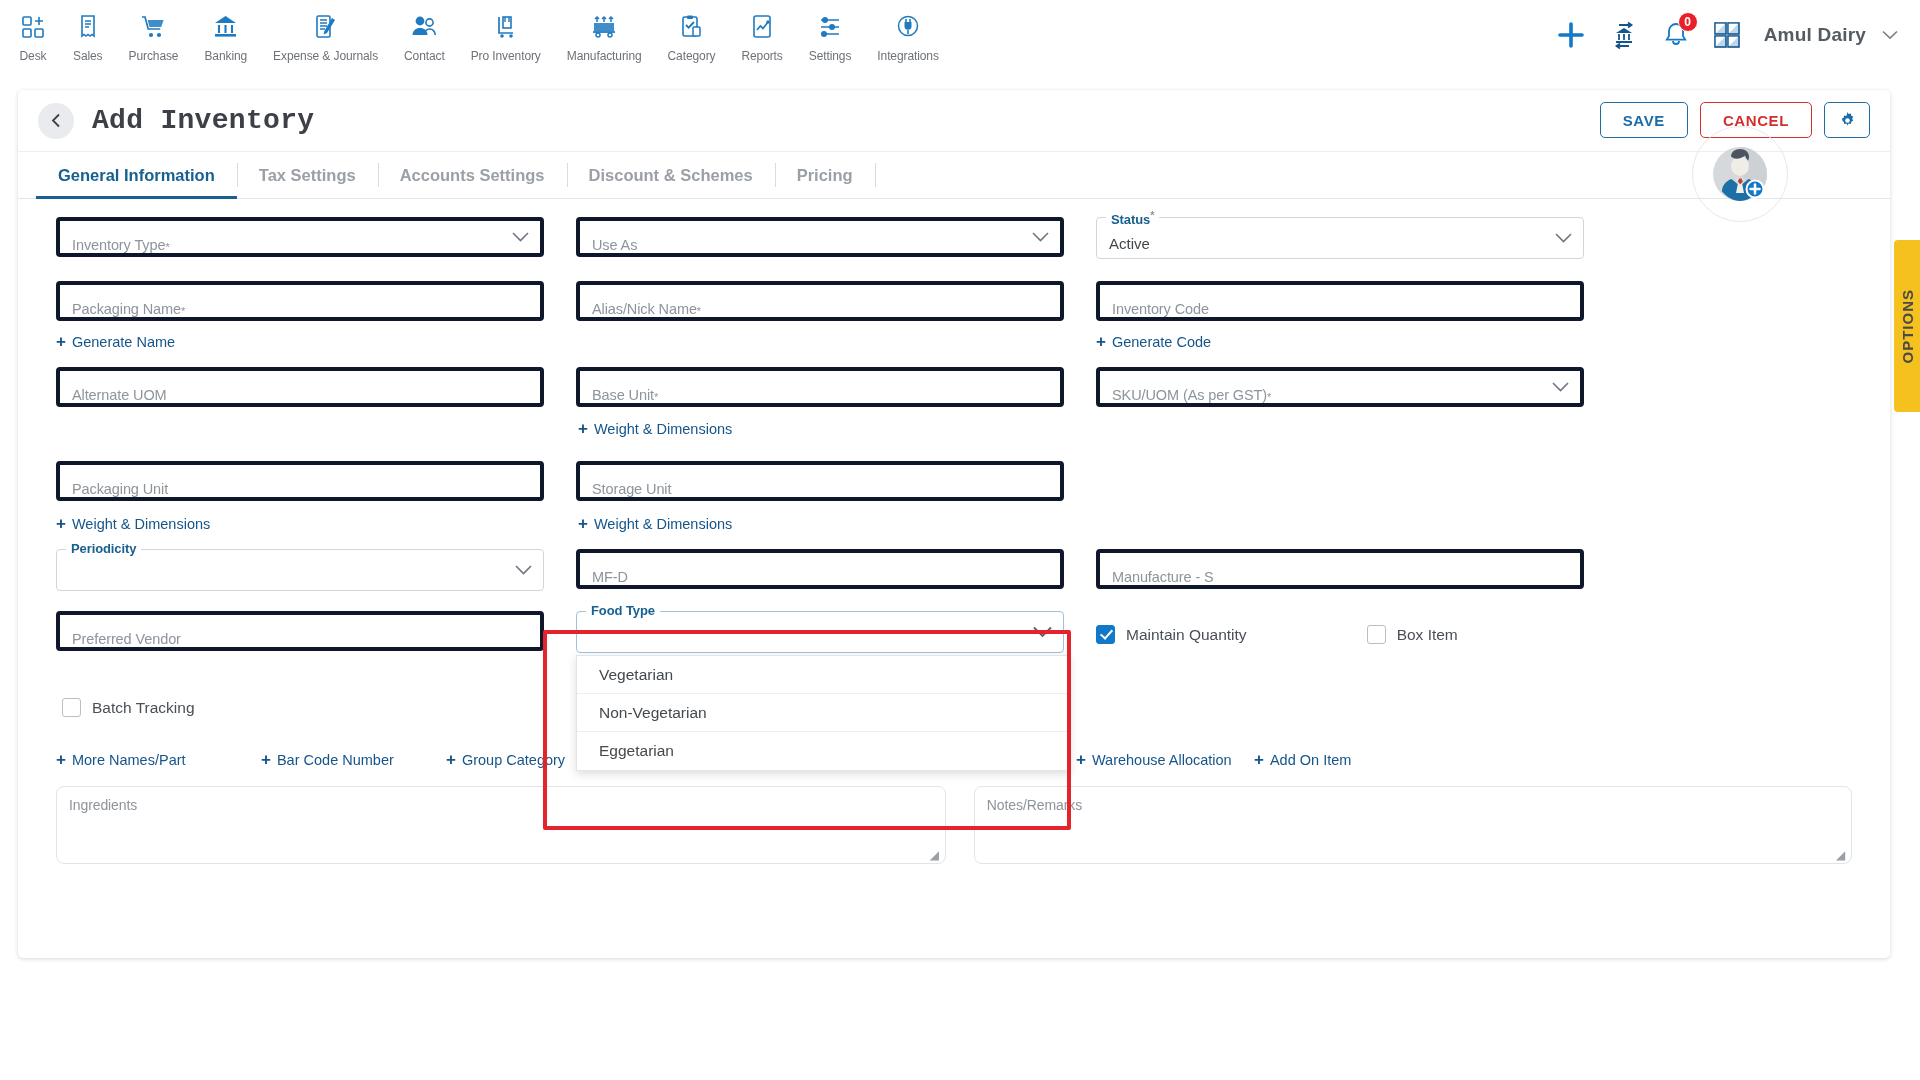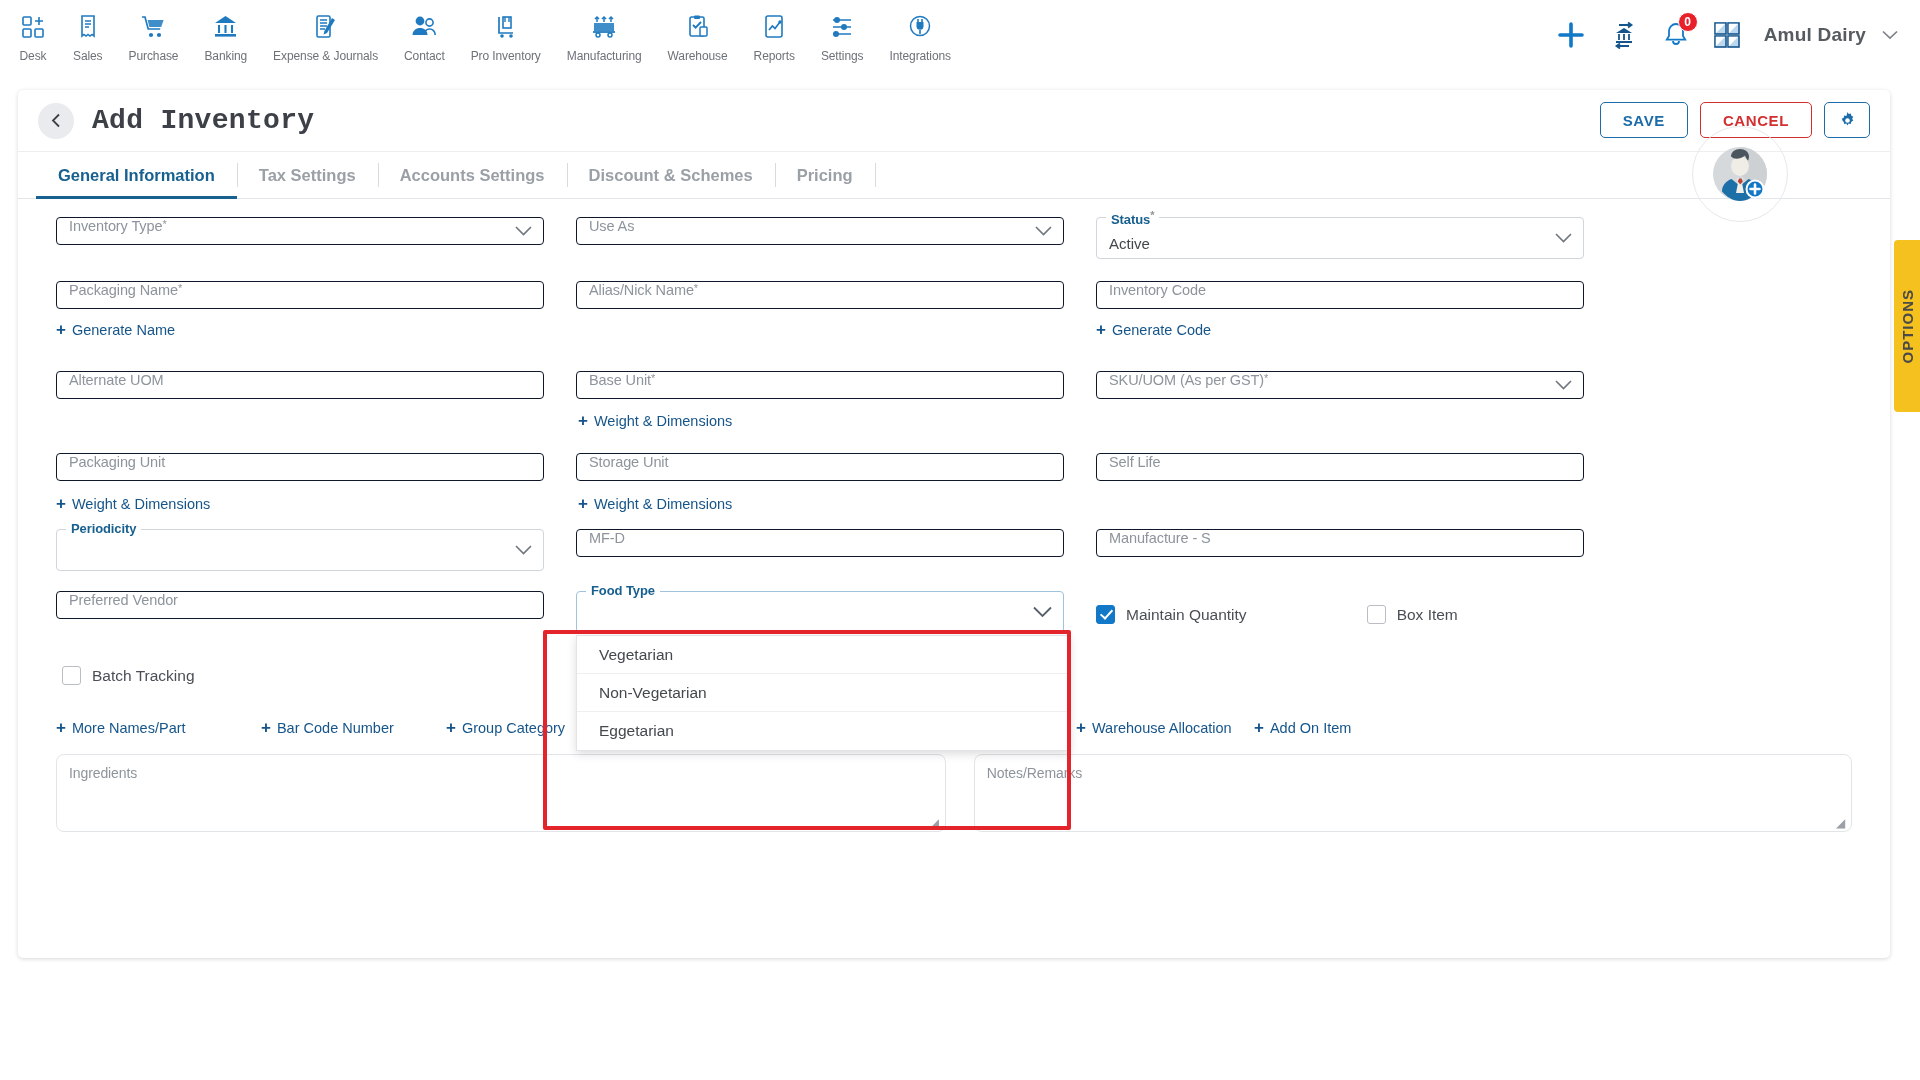--- a/index.html
+++ b/index.html
@@ -100,22 +100,22 @@
     content: ""; position: absolute; left: 0; top: 11px; bottom: 11px;
     width: 1px; background: #d8dcdf;
   }
 
   
   .form-area { position: relative; padding: 18px 38px 0 38px; }
   .row { display: flex; gap: 32px; }
   .col { width: 488px; flex: none; position: relative; }
 
   .field {
-    height: 28px; border: 1px solid #0f172a; border-radius: 4px;
-    background: #fff; position: relative; display: flex; align-items: flex-start;
+    height: 40px; border: 4px solid #0f172a; border-radius: 4px;
+    background: #fff; position: relative; display: flex; align-items: flex-end;
     padding: 0 12px; cursor: text;
   }
   .field.sel { cursor: pointer; }
   .ph { font-size: 14.5px; color: #8d949b; letter-spacing: -.1px; }
   .req { color: #8d949b; font-size: 11px; vertical-align: super; }
   .chev {
     position: absolute; right: 11px; top: 50%; transform: translateY(-50%);
     pointer-events: none;
   }
 
@@ -314,21 +314,21 @@
 
     <div class="nav-item">
       <span class="nav-icon">
         <svg width="26" height="26" viewBox="0 0 26 26">
           <rect x="5" y="3" width="14" height="19" rx="1.6" fill="none" stroke="#1f7ac0" stroke-width="1.6"></rect>
           <rect x="9" y="1.5" width="6" height="3.6" rx="1" fill="#1f7ac0"></rect>
           <path d="M8 11l2.6 2.6L16 8" fill="none" stroke="#1f7ac0" stroke-width="1.9"></path>
           <rect x="15" y="13" width="7" height="9" rx="1" fill="#fff" stroke="#1f7ac0" stroke-width="1.5"></rect>
           </svg>
       </span>
-      <span class="nav-label">Warehouse</span>
+      <span class="nav-label">Category</span>
     </div>
 
     <div class="nav-item">
       <span class="nav-icon">
         <svg width="26" height="26" viewBox="0 0 26 26">
           <rect x="5" y="2" width="16" height="21" rx="2" fill="none" stroke="#1f7ac0" stroke-width="1.6"></rect>
           <path d="M8 16l3.4-4 2.6 2.4L19 8" fill="none" stroke="#1f7ac0" stroke-width="1.7"></path>
           <circle cx="19" cy="8" r="1.7" fill="#1f7ac0"></circle>
           </svg>
       </span>
@@ -500,21 +500,21 @@
         <div class="field">
           <span class="ph">Inventory Code</span>
         </div>
         <div class="link" style="margin-top:12px">
           <span class="plus">+</span>
           <span>Generate Code</span>
         </div>
       </div>
     </div>
 
-    <div class="row" style="margin-top:32px">
+    <div class="row" style="margin-top:16px">
       <div class="col">
         <div class="field">
           <span class="ph">Alternate UOM</span>
         </div>
       </div>
       <div class="col">
         <div class="field">
           <span class="ph">Base Unit</span>
             <span class="req">*</span>
         </div>
@@ -544,25 +544,20 @@
           <span>Weight &amp; Dimensions</span>
         </div>
       </div>
       <div class="col">
         <div class="field">
           <span class="ph">Storage Unit</span>
         </div>
         <div class="link" style="margin-top:14px;margin-left:2px">
           <span class="plus">+</span>
           <span>Weight &amp; Dimensions</span>
-        </div>
-      </div>
-      <div class="col">
-        <div class="field">
-          <span class="ph">Self Life</span>
         </div>
       </div>
     </div>
 
     <div class="row" style="margin-top:16px">
       <div class="col">
         <div class="field float sel">
           <span class="legend">Periodicity</span>
           <span class="float-val"></span>
           <svg class="chev" width="17" height="10" viewBox="0 0 17 10">

